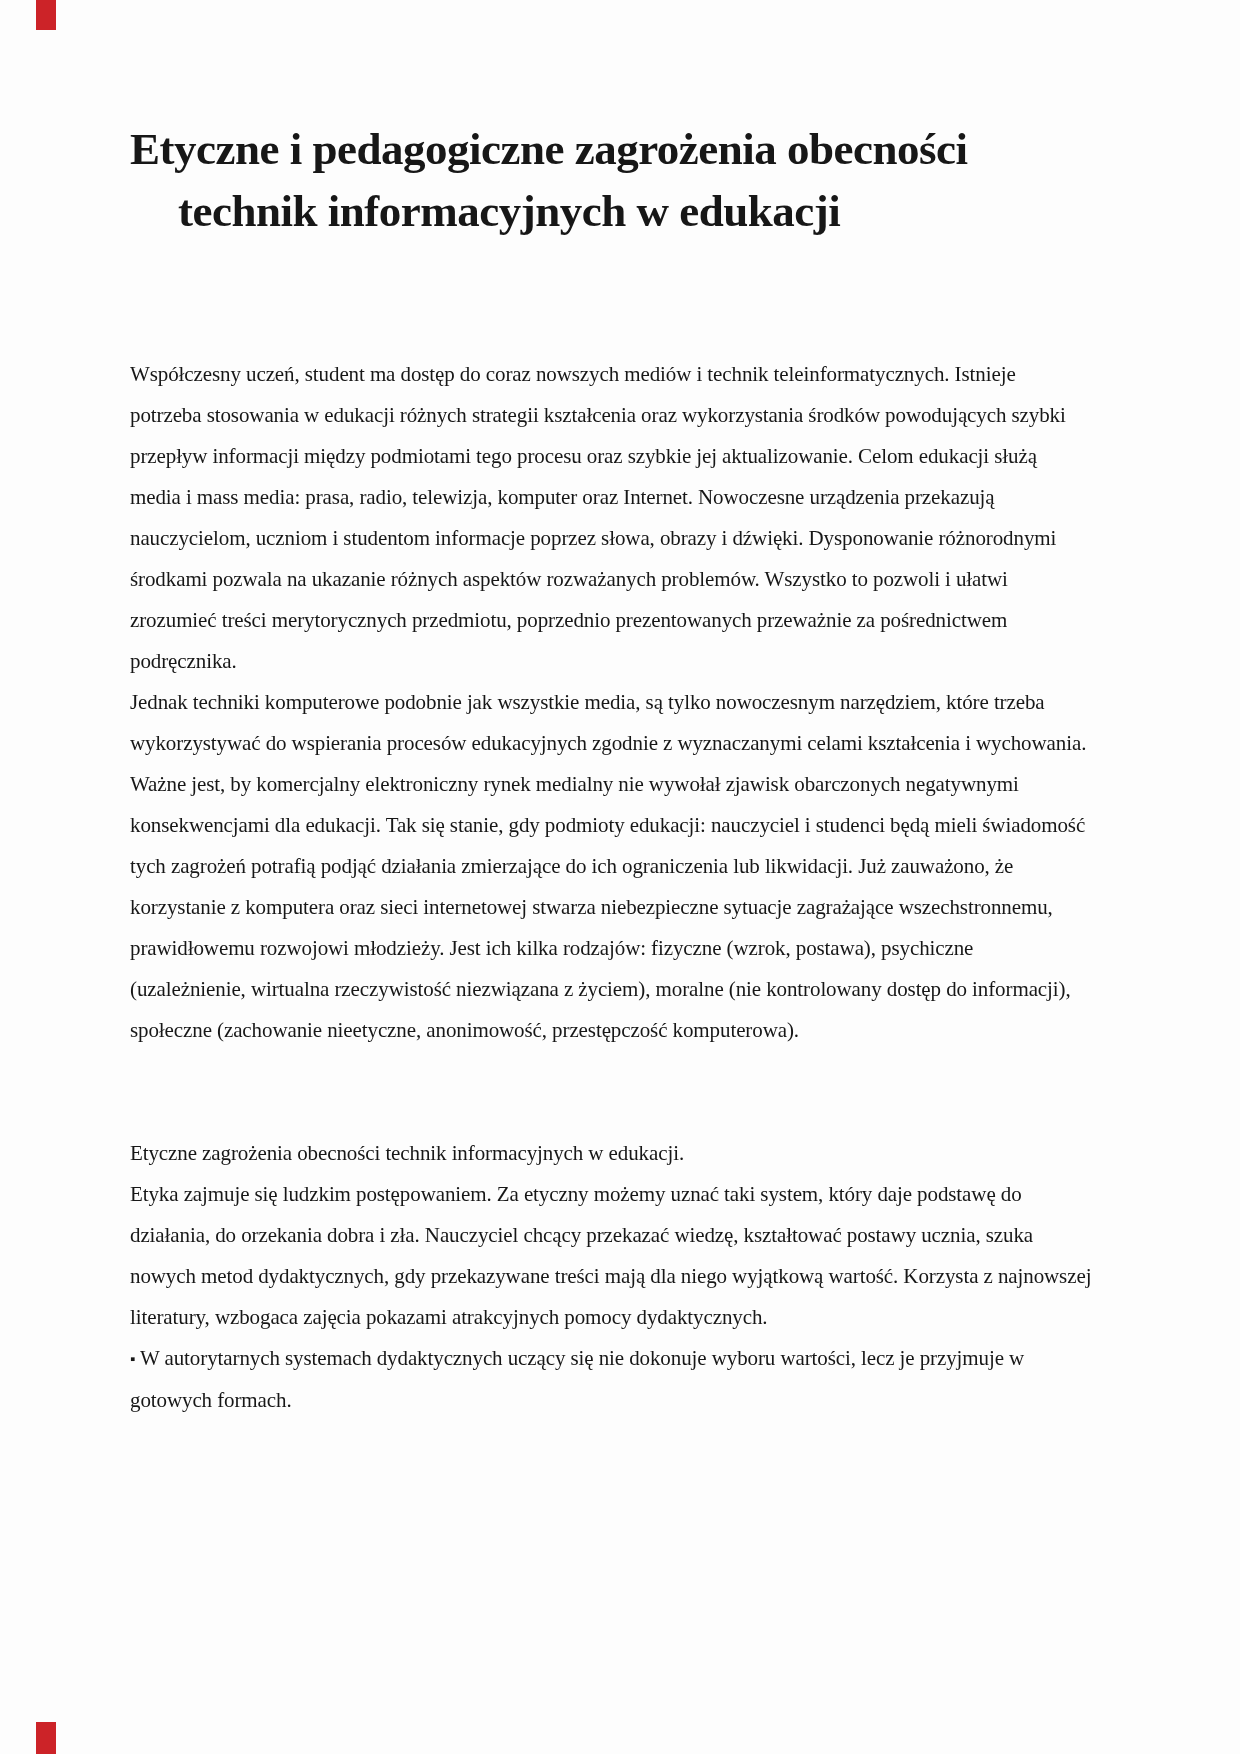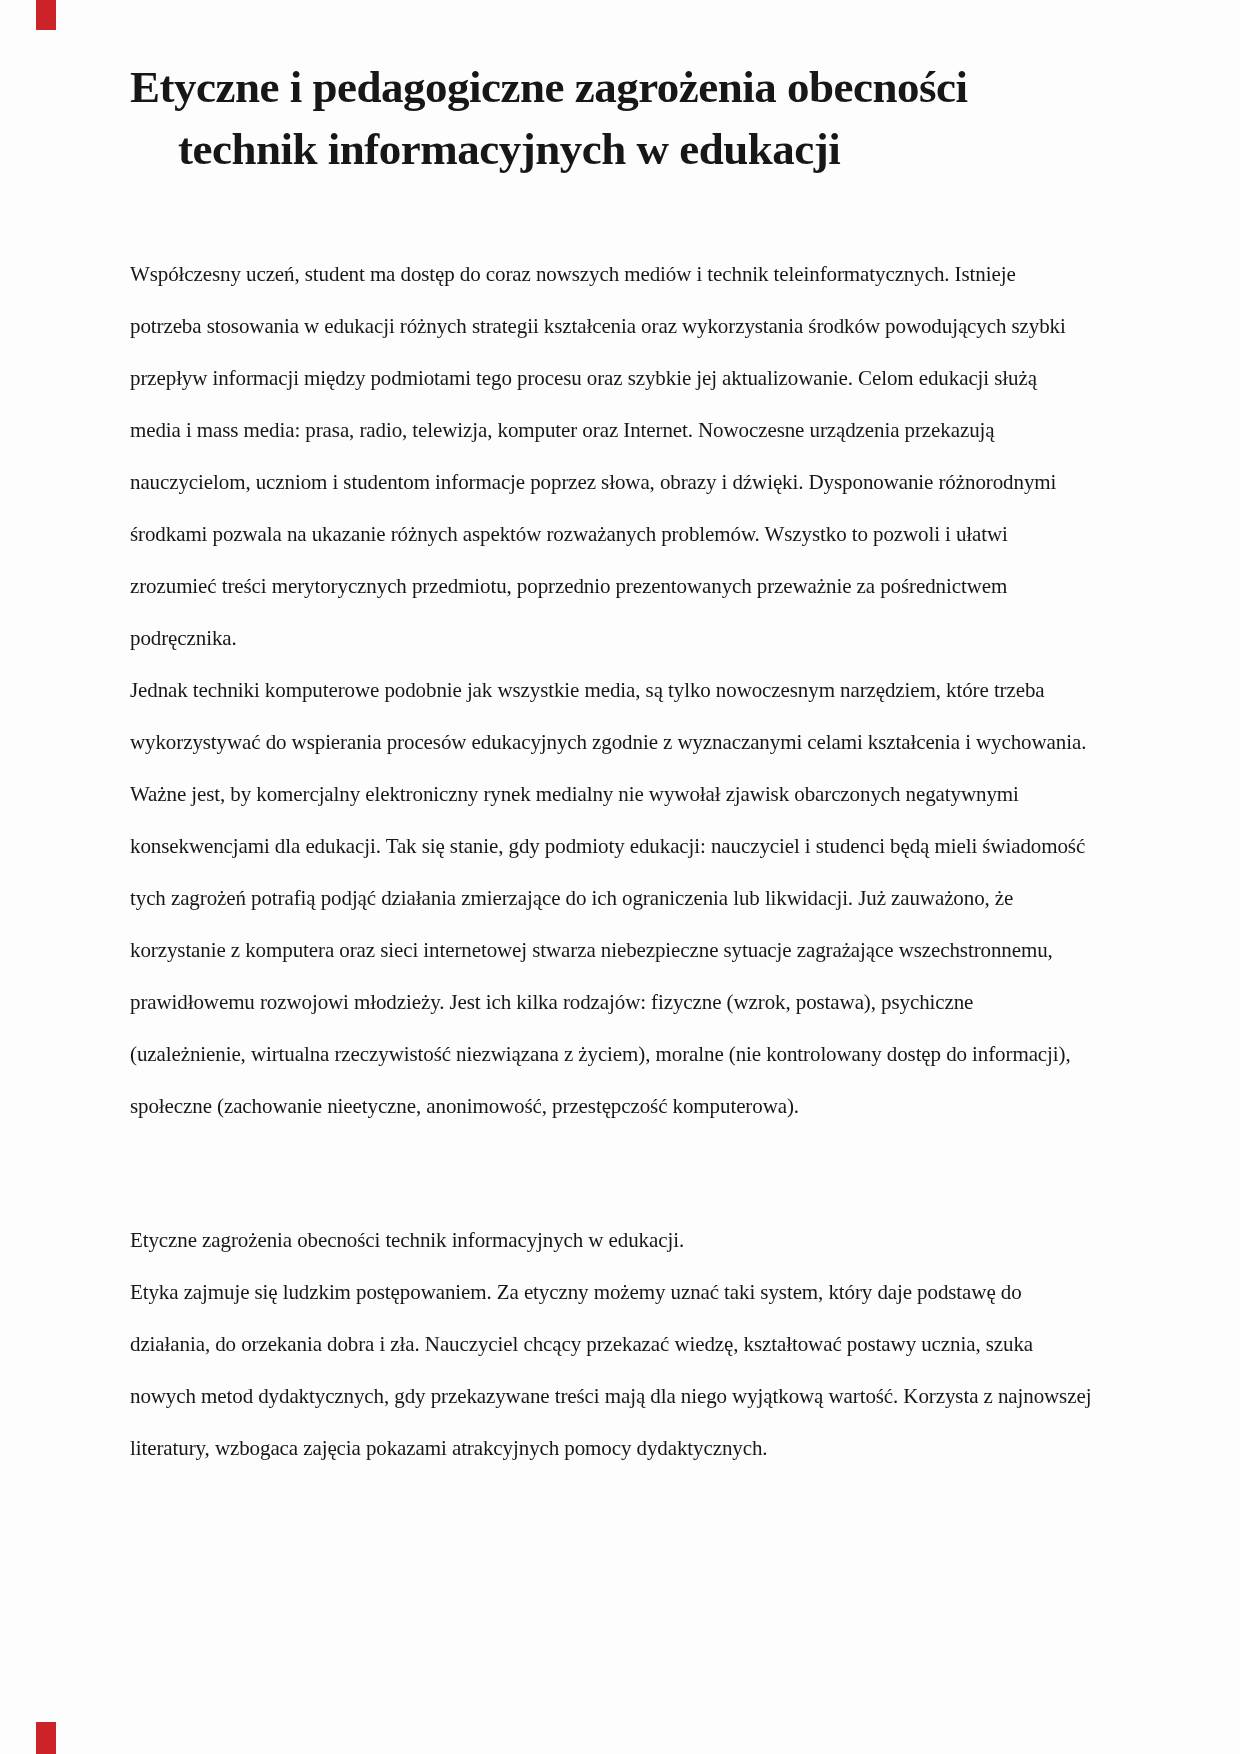--- a/index.html
+++ b/index.html
@@ -6,38 +6,38 @@
   .page {
     position: relative;
     width: 1240px;
     height: 1754px;
     background: #fdfdfd;
     overflow: hidden;
     font-family: "Liberation Serif", serif;
     color: #171717;
   }
   .content {
-    padding: 56px 128px 0 130px;
+    padding: 118px 128px 0 130px;
   }
   .doc-title {
     margin: 0;
     max-width: 850px;
     font-size: 45px;
     font-weight: bold;
     line-height: 62px;
     letter-spacing: -0.5px;
     
     padding-left: 48px;
     text-indent: -48px;
   }
   .body-text {
-    margin-top: 68px;
+    margin-top: 112px;
     max-width: 962px;
     font-size: 21px;
-    line-height: 52px;
+    line-height: 41px;
     letter-spacing: -0.1px;
   }
   .body-text p { margin: 0; }
   .section { margin-top: 82px; }
   .bullet-line .marker { font-size: 15px; vertical-align: 1px; }
   .edge-marker {
     position: absolute;
     left: 36px;
     width: 20px;
   }
@@ -61,17 +61,18 @@
       <p>Współczesny uczeń, student ma dostęp do coraz nowszych mediów i technik teleinformatycznych. Istnieje potrzeba stosowania w edukacji różnych strategii kształcenia oraz wykorzystania środków powodujących szybki przepływ informacji między podmiotami tego procesu oraz szybkie jej aktualizowanie. Celom edukacji służą media i mass media: prasa, radio, telewizja, komputer oraz Internet. Nowoczesne urządzenia przekazują nauczycielom, uczniom i studentom informacje poprzez słowa, obrazy i dźwięki. Dysponowanie różnorodnymi środkami pozwala na ukazanie różnych aspektów rozważanych problemów. Wszystko to pozwoli i ułatwi zrozumieć treści merytorycznych przedmiotu, poprzednio prezentowanych przeważnie za pośrednictwem podręcznika.</p>
 
       <p>Jednak techniki komputerowe podobnie jak wszystkie media, są tylko nowoczesnym narzędziem, które trzeba wykorzystywać do wspierania procesów edukacyjnych zgodnie z wyznaczanymi celami kształcenia i wychowania. Ważne jest, by komercjalny elektroniczny rynek medialny nie wywołał zjawisk obarczonych negatywnymi konsekwencjami dla edukacji. Tak się stanie, gdy podmioty edukacji: nauczyciel i studenci będą mieli świadomość tych zagrożeń potrafią podjąć działania zmierzające do ich ograniczenia lub likwidacji. Już zauważono, że korzystanie z komputera oraz sieci internetowej stwarza niebezpieczne sytuacje zagrażające wszechstronnemu, prawidłowemu rozwojowi młodzieży. Jest ich kilka rodzajów: fizyczne (wzrok, postawa), psychiczne (uzależnienie, wirtualna rzeczywistość niezwiązana z życiem), moralne (nie kontrolowany dostęp do informacji), społeczne (zachowanie nieetyczne, anonimowość, przestępczość komputerowa).</p>
 
       <div class="section">
         <p>Etyczne zagrożenia obecności technik informacyjnych w edukacji.</p>
 
         <p>Etyka zajmuje się ludzkim postępowaniem. Za etyczny możemy uznać taki system, który daje podstawę do działania, do orzekania dobra i zła. Nauczyciel chcący przekazać wiedzę, kształtować postawy ucznia, szuka nowych metod dydaktycznych, gdy przekazywane treści mają dla niego wyjątkową wartość. Korzysta z najnowszej literatury, wzbogaca zajęcia pokazami atrakcyjnych pomocy dydaktycznych.</p>
 
 
+        <p class="bullet-line"><span class="marker">▪</span> <span>W autorytarnych systemach dydaktycznych uczący się nie dokonuje wyboru wartości, lecz je przyjmuje w gotowych formach.</span></p>
       </div>
 
     </div>
   </div>
 </div>
 
 </body></html>

